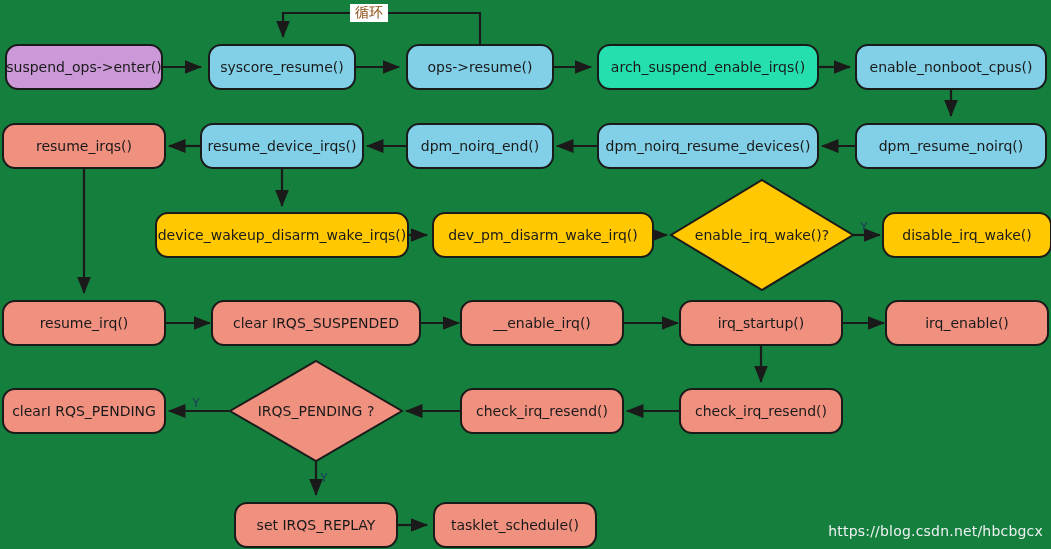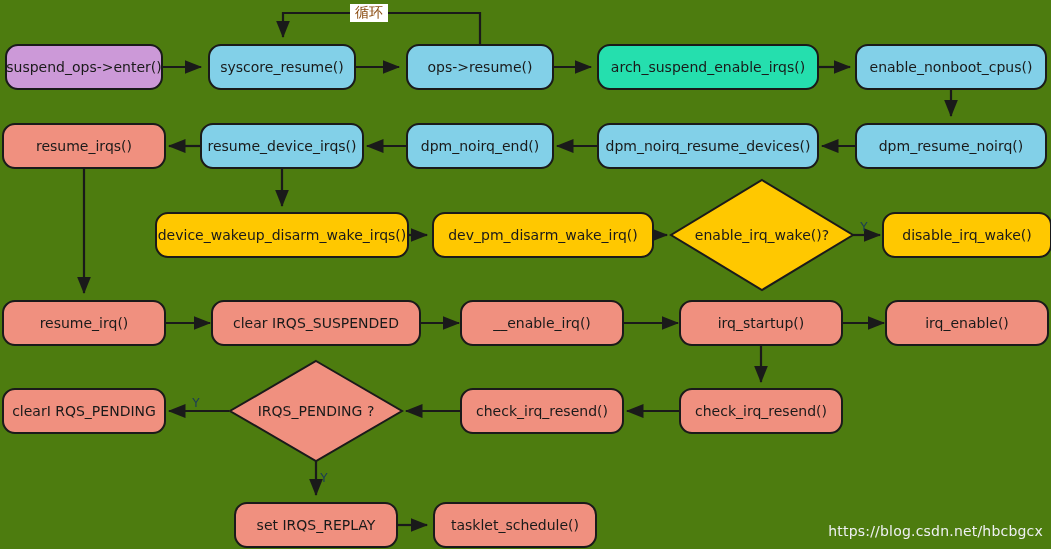--- a/index.html
+++ b/index.html
@@ -7,21 +7,21 @@
     padding: 0;
     background: #ffffff;
   }
   body {
     font-family: "DejaVu Sans", "Liberation Sans", sans-serif;
   }
   #stage {
     position: relative;
     width: 1051px;
     height: 549px;
-    background: #4d7c0f;
+    background: #15803d;
     overflow: hidden;
   }
   #flow-svg {
     position: absolute;
     left: 0;
     top: 0;
     width: 1051px;
     height: 549px;
   }
   .node-label {

